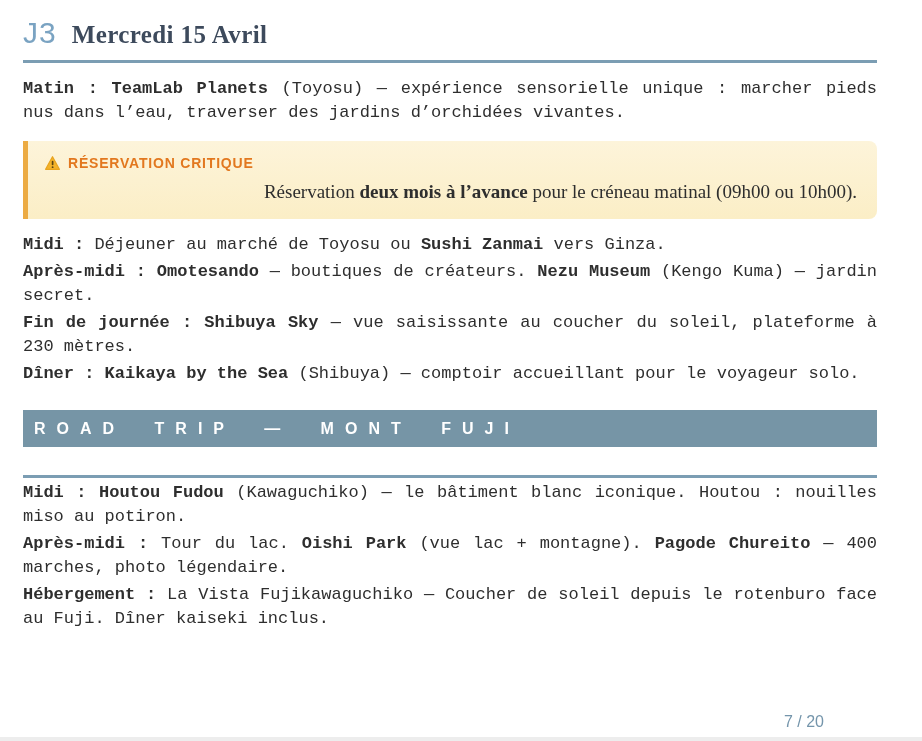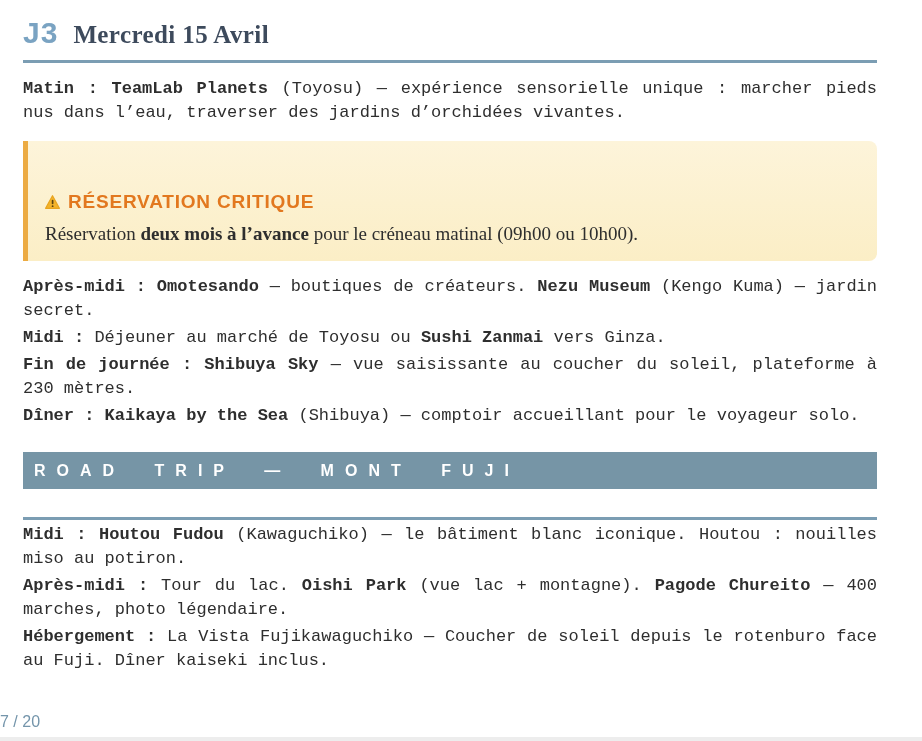--- a/index.html
+++ b/index.html
@@ -9,21 +9,21 @@
     font-family:"Liberation Serif", serif;
     color:#2e2e2e;
     position:relative;
     overflow:hidden;
   }
   .doc { padding:14px 45px 0 23px; }
 
   .day-head { display:flex; align-items:baseline; gap:15px; margin-top:2px; }
   .day-id {
     font-family:"Liberation Sans", sans-serif;
-    font-weight:bold; font-size:30px;
+    font-weight:normal; font-size:30px;
     color:var(--accent-blue, #7aa3c2);
     letter-spacing:1px;
   }
   .day-date {
     font-size:25px; font-weight:bold;
     color:var(--heading-navy, #3d4a5c);
     letter-spacing:0.4px;
   }
   .day-sub {
     font-size:19px; font-style:italic;
@@ -43,42 +43,41 @@
   .alert {
     margin:16px 0 14px 0;
     background:linear-gradient(to bottom, var(--alert-bg-top, #fdf4da), var(--alert-bg-bottom, #fbeec6));
     border-left:5px solid var(--alert-border, #ecab43);
     border-radius:0 8px 8px 0;
     padding:14px 20px 15px 17px;
   }
   .alert-title {
     display:flex; align-items:center; gap:8px;
     font-family:"Liberation Sans", sans-serif;
-    font-weight:bold; font-size:19px;
+    font-weight:bold; font-size:14px;
     letter-spacing:0.8px;
     color:var(--alert-title-color, #e2781f);
-    margin-top:36px;
   }
-  .alert-body { font-size:19px; line-height:24px; margin-top:9px; text-align:left; }
+  .alert-body { font-size:19px; line-height:24px; margin-top:9px; text-align:right; }
   .warn-icon { display:inline-flex; flex:0 0 auto; }
 
   .banner {
     margin:24px 0 28px 0;
     background:var(--banner-bg, #7695a6);
     color:var(--banner-text, #ffffff);
     font-family:"Liberation Sans", sans-serif;
     font-weight:bold; font-size:16px;
     letter-spacing:11px; word-spacing:14px;
     padding:10px 0 9px 0;
     text-indent:11px;
   }
 
   .page-footer {
     position:absolute; left:0; bottom:10px; width:824px;
-    text-align:left;
+    text-align:right;
     font-family:"Liberation Sans", sans-serif;
     font-size:16px;
     color:var(--footer-blue, #7495ab);
   }
   .bottom-edge {
     position:absolute; left:0; bottom:0; width:922px; height:4px;
     background:var(--page-edge, #ededed);
   }
 </style>
 </head>
@@ -102,22 +101,22 @@
             <path d="M12 1 L23 21 H1 Z" fill="#f3b32a" stroke="#e8a41f" stroke-width="2" stroke-linejoin="round"></path>
             <rect x="10.8" y="7.5" width="2.7" height="7" rx="1.3" fill="#5a4310"></rect>
             <circle cx="12.15" cy="17.6" r="1.5" fill="#5a4310"></circle>
           </svg>
         </span>
         <span>RÉSERVATION CRITIQUE</span>
       </div>
       <p class="alert-body"><span>Réservation </span><b>deux mois à l’avance</b><span> pour le créneau matinal (09h00 ou 10h00).</span></p>
     </aside>
 
+    <p class="body"><b>Midi :</b><span> Déjeuner au marché de Toyosu ou </span><b>Sushi Zanmai</b><span> vers Ginza.</span></p>
     <p class="body"><b>Après-midi : Omotesando</b><span> — boutiques de créateurs. </span><b>Nezu Museum</b><span> (Kengo Kuma) — jardin secret.</span></p>
-    <p class="body"><b>Midi :</b><span> Déjeuner au marché de Toyosu ou </span><b>Sushi Zanmai</b><span> vers Ginza.</span></p>
     <p class="body"><b>Fin de journée : Shibuya Sky</b><span> — vue saisissante au coucher du soleil, plateforme à 230 mètres.</span></p>
     <p class="body"><b>Dîner : Kaikaya by the Sea</b><span> (Shibuya) — comptoir accueillant pour le voyageur solo.</span></p>
   </section>
 
   <div class="banner">
     <span>ROAD TRIP — MONT FUJI</span>
   </div>
 
   <section>
     <div class="rule"></div>

